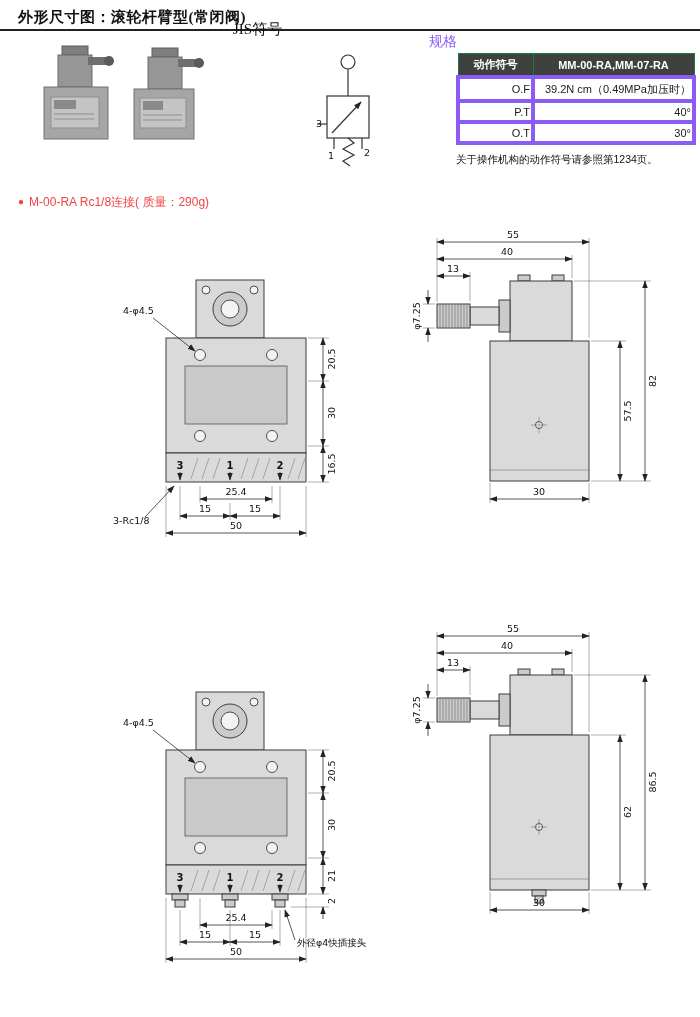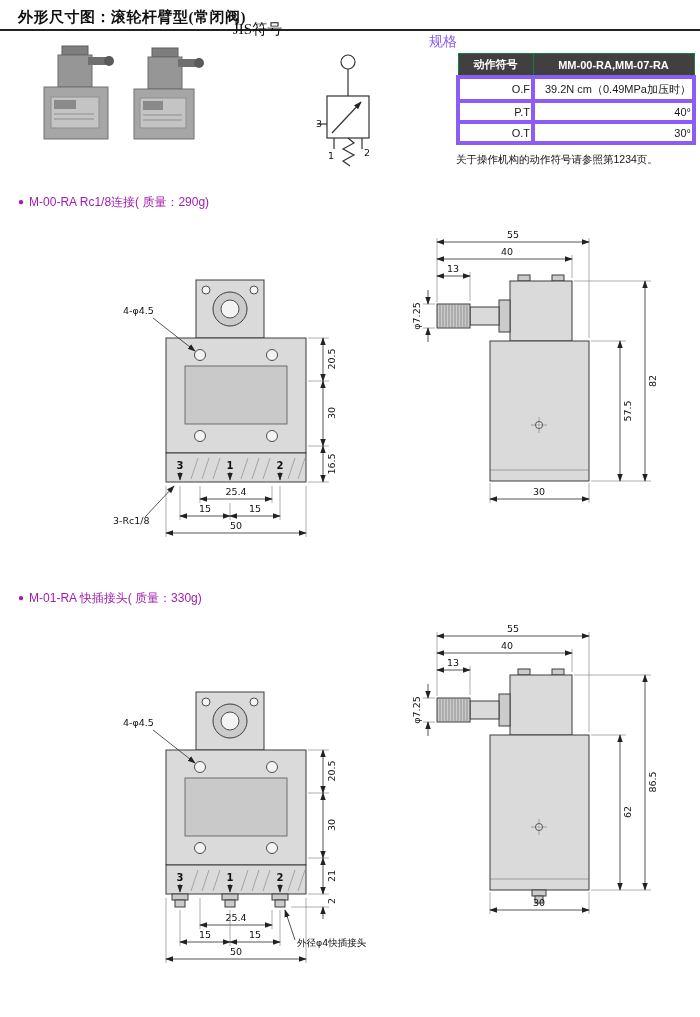--- a/index.html
+++ b/index.html
@@ -6,21 +6,21 @@
   .page{position:relative;width:700px;height:973px;background:#ffffff;font-family:"Liberation Sans",sans-serif;overflow:hidden;}
   .page-title{position:absolute;left:18px;top:8px;font:bold 15px "Liberation Serif",serif;color:#111;letter-spacing:0.5px;}
   .title-rule{position:absolute;left:0;top:29px;width:700px;height:2px;background:#222;}
   .jis-label{position:absolute;left:233px;top:20px;font:15px "Liberation Serif",serif;color:#111;}
   .spec-title{position:absolute;left:429px;top:33px;font:14px "Liberation Serif",serif;color:#8b5cf6;}
   .spec-table{position:absolute;left:456px;top:53px;width:240px;border-collapse:collapse;table-layout:fixed;}
   .spec-table th{background:#404040;color:#fff;font:bold 11px "Liberation Sans",sans-serif;padding:3px 2px;border:1px solid #15803d;}
   .spec-table td{font:11px "Liberation Sans",sans-serif;color:#1a1a1a;text-align:right;padding:2.5px 1px;border:4px solid #8b5cf6;}
   .spec-table .c1{width:70px;}
   .spec-note{position:absolute;left:456px;top:153px;font:10.5px "Liberation Sans",sans-serif;color:#111;}
-  .section-label{position:absolute;left:18px;font:12px "Liberation Sans",sans-serif;color:#a21caf;}
+  .section-label{position:absolute;left:18px;font:12px "Liberation Sans",sans-serif;color:#ef4444;}
   .bullet{margin-right:5px;font-size:10px;vertical-align:1px;}
   svg{position:absolute;overflow:visible;}
   .part{fill:#dadada;stroke:#3c3c3c;stroke-width:1;}
   .part2{fill:#cbcbcb;stroke:#3c3c3c;stroke-width:1;}
   .hole{fill:#f3f3f3;stroke:#3c3c3c;stroke-width:0.9;}
   .plate{fill:#c9c9c9;stroke:#565656;stroke-width:0.8;}
   .thin{stroke:#6a6a6a;stroke-width:0.55;fill:none;}
   .dim{stroke:#2b2b2b;stroke-width:0.8;fill:none;}
   .outline{fill:none;stroke:#333;stroke-width:1.2;}
   .dimtext{font:9.5px "DejaVu Sans",sans-serif;fill:#111;}
@@ -240,23 +240,20 @@
       <line class="thin" x1="176" y1="113" x2="211" y2="113"></line>
       <line class="dim" x1="205" y1="113" x2="205" y2="253" marker-start="url(#arrD)" marker-end="url(#arrD)"></line>
       <text class="dimtext" transform="rotate(-90 216 183)" x="216" y="183" text-anchor="middle">57.5</text>
       <line class="thin" x1="75" y1="255" x2="75" y2="275"></line>
       <line class="thin" x1="174" y1="255" x2="174" y2="275"></line>
       <line class="dim" x1="75" y1="271" x2="174" y2="271" marker-start="url(#arrD)" marker-end="url(#arrD)"></line>
       <text class="dimtext" x="124" y="267" text-anchor="middle">30</text>
     </g>
   </svg>
 
-  <div class="section-label" style="top:590px">
-    <span class="bullet">●</span><span>M-01-RA 快插接头( 质量：330g)</span>
-  </div>
 
   <svg style="left:95px;top:640px" width="300" height="340">
     <defs>
       <marker id="arrE" viewBox="0 0 10 10" refX="9" refY="5" markerWidth="8" markerHeight="8" orient="auto-start-reverse" markerUnits="userSpaceOnUse">
           <path d="M0,1.5 L10,5 L0,8.5 Z" fill="#222"></path>
         </marker>
     </defs>
     <g>
       <rect class="part" x="101" y="52" width="68" height="58"></rect>
       <circle class="part2" cx="135" cy="81" r="17"></circle>

